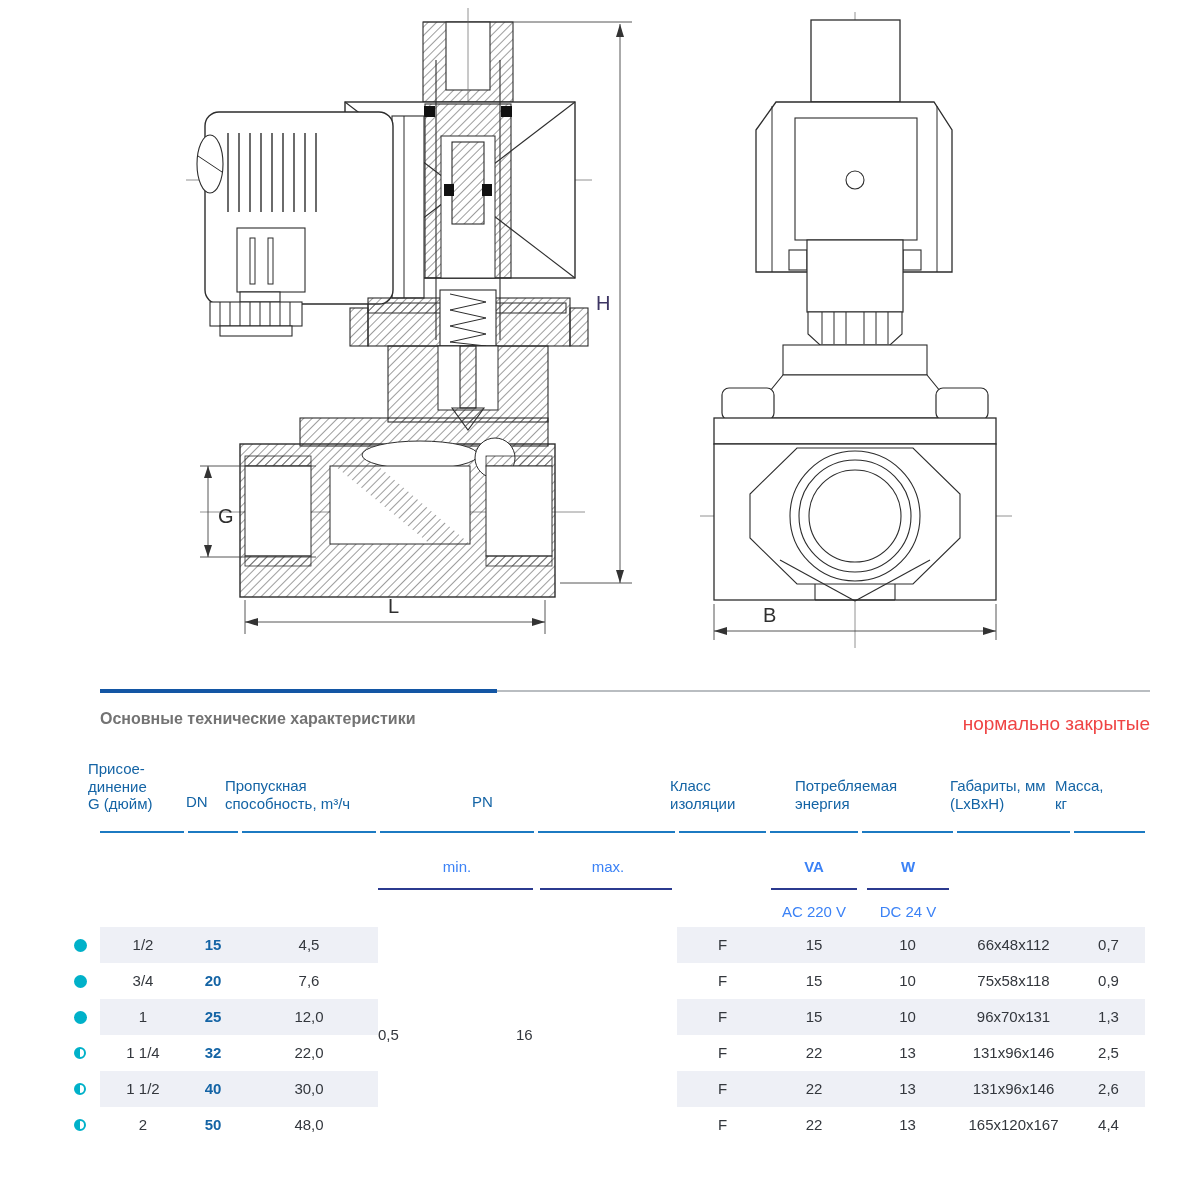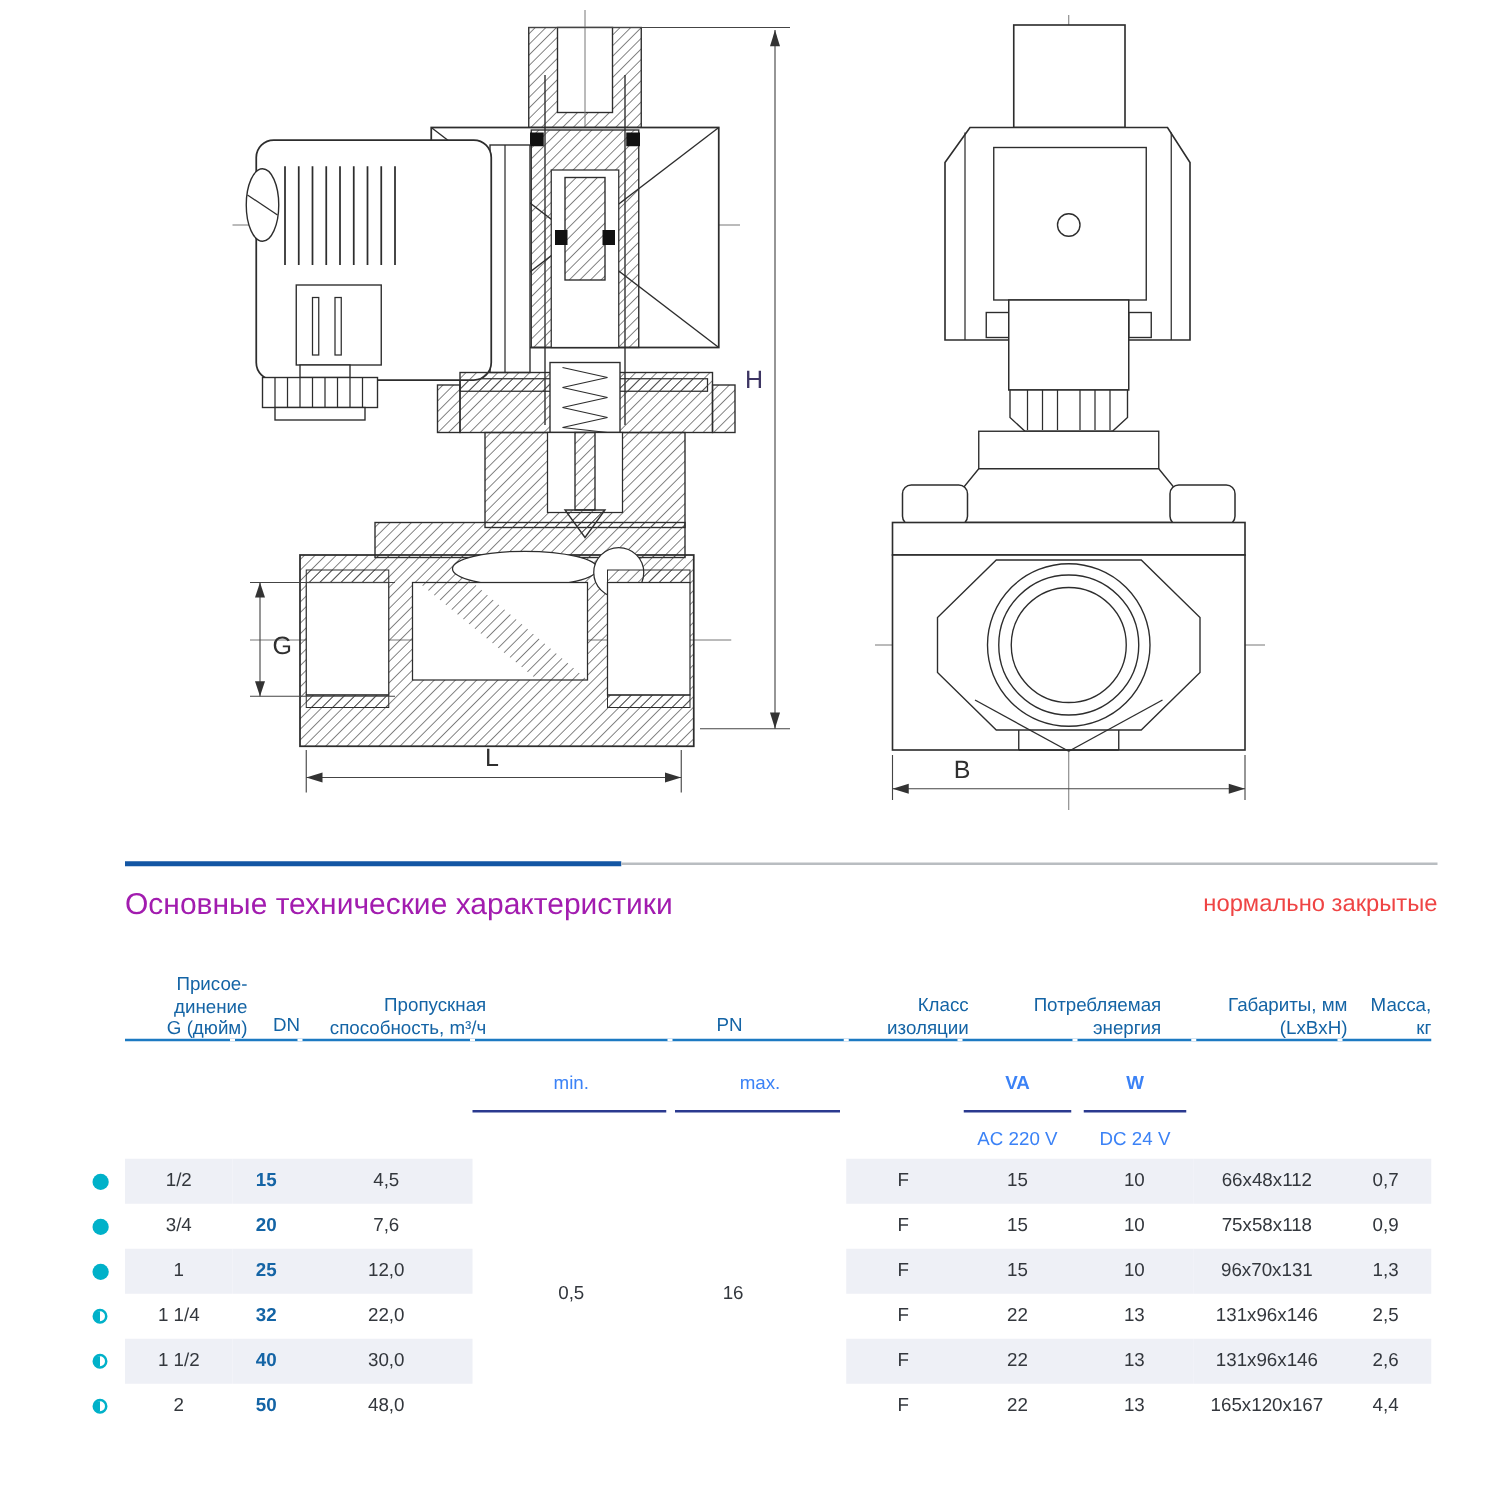--- a/index.html
+++ b/index.html
@@ -4,30 +4,30 @@
 <style>
   html,body { margin:0; padding:0; background:#fff; }
   body { font-family:"Liberation Sans", sans-serif; }
   .page { position:relative; width:1200px; height:1200px; background:#fff; overflow:hidden; }
 
   svg text { font-family:"Liberation Sans", sans-serif; }
 
   
   .rule-blue { position:absolute; left:100px; top:689px; width:397px; height:4px; background:#1356a4; }
   .rule-gray { position:absolute; left:497px; top:690px; width:653px; height:2px; background:#b9bdc1; }
-  .sec-title { position:absolute; left:100px; top:710px; font-size:24px; font-weight:normal; color:#a21caf; }
+  .sec-title { position:absolute; left:100px; top:710px; font-size:16px; font-weight:bold; color:#737373; }
   .sec-sub   { position:absolute; right:50px; top:713px; font-size:19px; color:#ef4444; }
 
   
-  .th { position:absolute; text-align:right; font-size:15px; line-height:17.5px;
-        color:#1464a5; white-space:pre-line;margin-top:19px; }
+  .th { position:absolute; text-align:left; font-size:15px; line-height:17.5px;
+        color:#1464a5; white-space:pre-line; }
   .th-conn  { left:88px;   width:110px; top:760px; }
   .th-dn    { left:186px;  width:54px;  top:793px; }
   .th-flow  { left:225px;  width:164px; top:777px; }
-  .th-pn    { left:460px;  width:134px; top:793px; }
+  .th-pn    { left:472px;  width:134px; top:793px; }
   .th-ins   { left:670px;  width:105px; top:777px; }
   .th-power { left:795px;  width:134px; top:777px; }
   .th-dims  { left:950px;  width:128px; top:777px; }
   .th-mass  { left:1055px; width:90px;  top:777px; }
 
   .hline { position:absolute; top:831px; height:2px; background:#1c7ac2; }
   .hgap  { position:absolute; top:831px; height:2px; width:4px; background:#fff; }
 
   .sh { position:absolute; text-align:center; font-size:15px; color:#3b82f6; }
   .sh-min { left:407px; width:100px; top:858px; }
@@ -46,21 +46,21 @@
   .c { text-align:center; font-size:15px; color:#33373d; height:36px; line-height:36px; }
   .trow:nth-child(odd) .sg { background:#eef0f6; }
   .dn { font-weight:bold; color:#1464a5; }
   .mk { display:flex; align-items:center; justify-content:center; }
   .bullet { display:inline-block; border-radius:50%; }
   .bullet.full { width:13px; height:13px; background:#00b1c9; }
   .bullet.half { width:8px; height:8px; border:2.5px solid #00b1c9;
                  background:linear-gradient(90deg,#00b1c9 50%,#fff 50%); }
 
   .pnval { position:absolute; top:1026px; height:18px; line-height:18px;
-           text-align:center; font-size:15px; color:#33373d; }
+           font-size:15px; color:#33373d; }
   .pn-min { left:378px; width:158px; }
   .pn-max { left:516px; width:141px; }
 </style>
 </head>
 <body>
 
 <div class="page">
 
   
   <svg width="1200" height="660" viewBox="0 0 1200 660">

